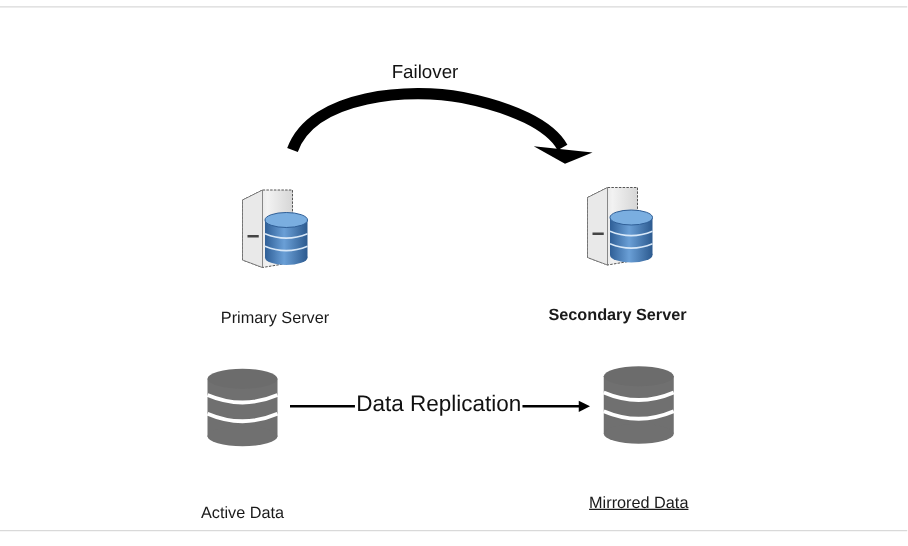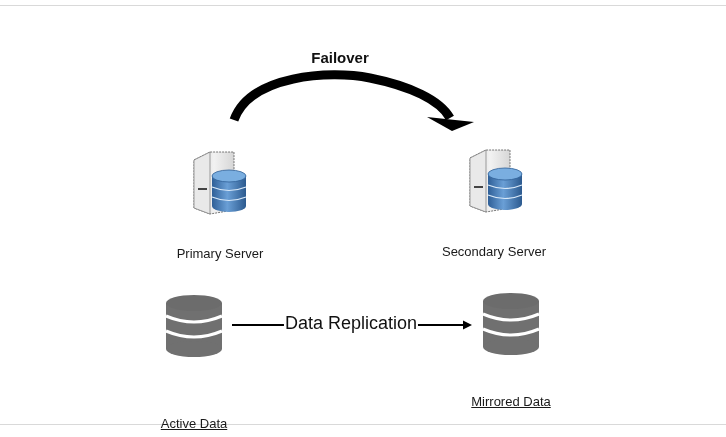--- a/index.html
+++ b/index.html
@@ -1,21 +1,21 @@
 <!DOCTYPE html>
 <html><head>
 <meta charset="utf-8">
 <style>
   html, body { margin: 0; padding: 0; background: #ffffff; }
   body { width: 726px; height: 437px; position: relative; overflow: hidden; font-family: "Liberation Sans", sans-serif; color: #222; }
   .rule { position: absolute; left: 0; width: 726px; height: 1px; background: #d9d9d9; }
   .rule.top { top: 5px; }
   .rule.bottom { top: 424px; }
   .label { position: absolute; font-size: 13px; color: #1a1a1a; white-space: nowrap; text-align: center; transform: translateX(-50%); margin-top: 29px; }
-  .failover-label { position: absolute; font-size: 15px; color: #111; left: 340px; top: 49px; transform: translateX(-50%); font-weight: bold; }
+  .failover-label { position: absolute; font-size: 15px; color: #111; left: 340px; top: 49px; transform: translateX(-50%); }
   .repl-label { position: absolute; font-size: 18px; color: #111; left: 351px; top: 313px; transform: translateX(-50%); background: #fff; padding: 0 1px; }
   svg.layer { position: absolute; left: 0; top: 0; }
   .icon { position: absolute; }
 </style>
 </head>
 <body>
 
 <div class="rule top"></div>
 <div class="rule bottom"></div>
 
@@ -56,30 +56,30 @@
   <path d="M4 10 L20 2 L20 64 L4 58 Z" fill="#e9e9e9" stroke="#666" stroke-width="0.6"></path>
   <rect x="8" y="38" width="9" height="2" fill="#444"></rect>
   <g>
     <rect x="22" y="26" width="34" height="30" fill="url(#dbBlue)"></rect>
     <ellipse cx="39" cy="56" rx="17" ry="6" fill="url(#dbBlue)"></ellipse>
     <ellipse cx="39" cy="26" rx="17" ry="6" fill="#7aaee0" stroke="#2f5f97" stroke-width="0.8"></ellipse>
     <path d="M22 37 Q39 44 56 37" fill="none" stroke="#d8e8f8" stroke-width="1.2"></path>
     <path d="M22 47 Q39 54 56 47" fill="none" stroke="#d8e8f8" stroke-width="1.2"></path>
   </g>
 </svg>
-<div class="label" style="left:494px; top:215px;">Secondary Server</div>
+<div class="label" style="left:494px; top:215px;font-weight:bold;">Secondary Server</div>
 
 <svg class="icon" style="left:164px; top:294px;" width="60" height="64" viewBox="0 0 60 64">
   <rect x="2" y="9" width="56" height="46" fill="#707070"></rect>
   <ellipse cx="30" cy="55" rx="28" ry="8" fill="#707070"></ellipse>
   <ellipse cx="30" cy="9" rx="28" ry="8" fill="#6c6c6c"></ellipse>
   <path d="M2 22 Q30 34 58 22" fill="none" stroke="#fff" stroke-width="3"></path>
   <path d="M2 37 Q30 49 58 37" fill="none" stroke="#fff" stroke-width="3"></path>
 </svg>
-<div class="label" style="left:194px; top:387px;text-decoration:underline;">Active Data</div>
+<div class="label" style="left:194px; top:373px;">Active Data</div>
 
 <svg class="icon" style="left:481px; top:292px;" width="60" height="64" viewBox="0 0 60 64">
   <rect x="2" y="9" width="56" height="46" fill="#707070"></rect>
   <ellipse cx="30" cy="55" rx="28" ry="8" fill="#707070"></ellipse>
   <ellipse cx="30" cy="9" rx="28" ry="8" fill="#6c6c6c"></ellipse>
   <path d="M2 22 Q30 34 58 22" fill="none" stroke="#fff" stroke-width="3"></path>
   <path d="M2 37 Q30 49 58 37" fill="none" stroke="#fff" stroke-width="3"></path>
 </svg>
 <div class="label" style="left:511px; top:365px;text-decoration:underline;">Mirrored Data</div>
 

